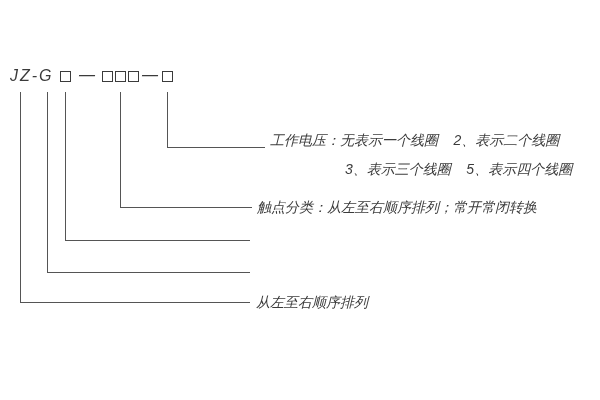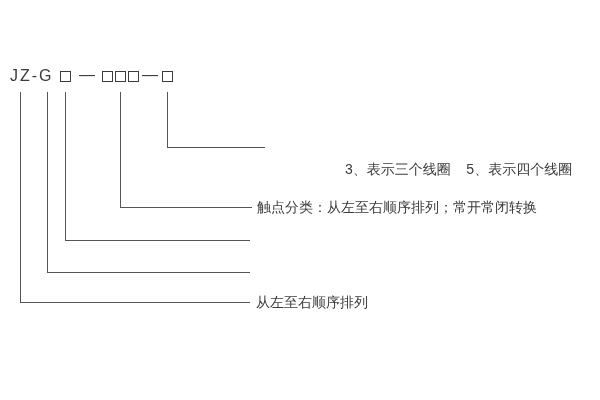--- a/index.html
+++ b/index.html
@@ -7,20 +7,21 @@
   body {
     background: #ffffff;
     font-family: "Liberation Sans", "DejaVu Sans", sans-serif;
   }
   #canvas {
     position: relative;
     width: 600px;
     height: 400px;
     background: #ffffff;
     overflow: hidden;
+    font-style: italic;
   }
   .code-seg {
     position: absolute;
     top: 66px;
     font-size: 16px;
     line-height: 20px;
     color: #3b3b3b;
     letter-spacing: 2px;
     white-space: pre;
   }
@@ -77,20 +78,21 @@
 
   <div class="vline" style="left:65px; top:92px; height:148px"></div>
   <div class="hline" style="left:65px; top:240px; width:185px"></div>
 
   <div class="vline" style="left:47px; top:92px; height:180px"></div>
   <div class="hline" style="left:47px; top:272px; width:203px"></div>
 
   <div class="vline" style="left:20px; top:92px; height:210px"></div>
   <div class="hline" style="left:20px; top:302px; width:230px"></div>
 
+  <div class="label" style="left:270px; top:131px">工作电压：无表示一个线圈    2、表示二个线圈</div>
   <div class="label" style="left:345px; top:160px">3、表示三个线圈    5、表示四个线圈</div>
 
   <div class="label" style="left:257px; top:198px">触点分类：从左至右顺序排列；常开常闭转换</div>
 
 
 
   <div class="label" style="left:256px; top:293px">从左至右顺序排列</div>
 
 </div>
 

